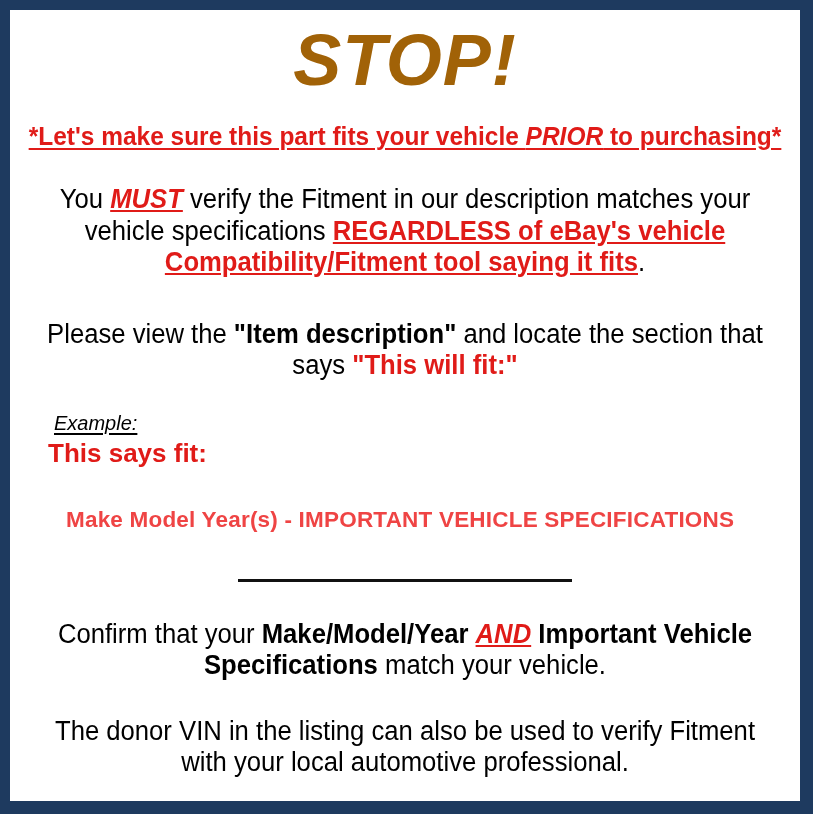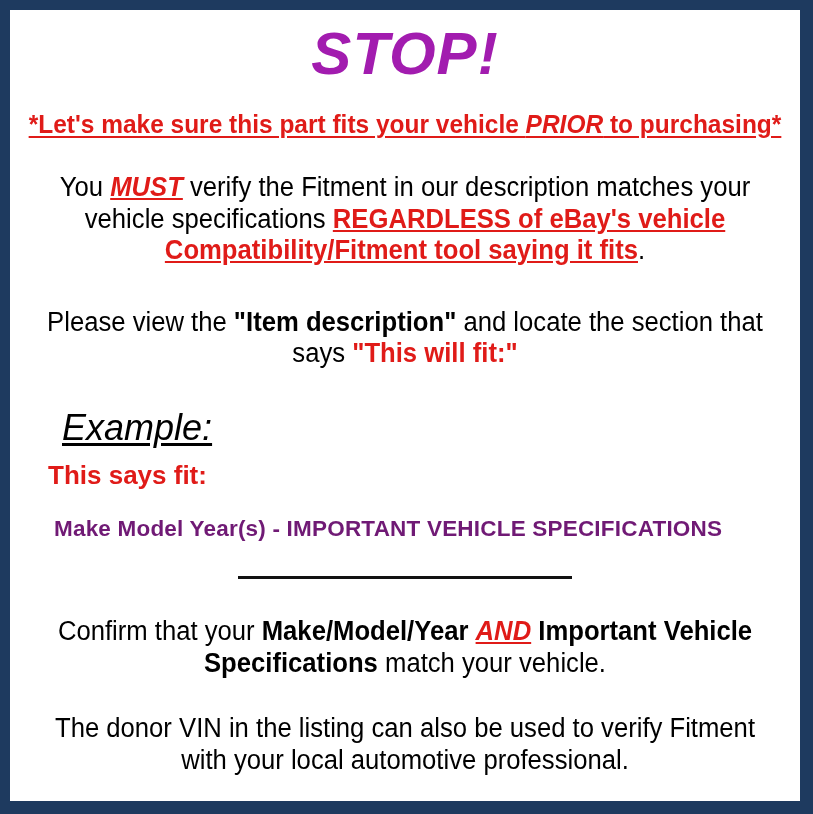--- a/index.html
+++ b/index.html
@@ -28,24 +28,24 @@
     position: relative;
     width: 100%;
     height: 100%;
     box-sizing: border-box;
     background: #ffffff;
     text-align: center;
   }
 
   
   .stop-heading {
-    color: #a21caf;
-    font-weight: bold;
-    font-style: italic;
-    font-size: 60px;
+    color: #a16207;
+    font-weight: bold;
+    font-style: italic;
+    font-size: 72px;
     line-height: 1;
     letter-spacing: 1px;
     margin: 0;
     padding-top: 14px;
     font-family: "Liberation Sans", sans-serif;
   }
 
   
   .subtitle {
     color: #e01b18;
@@ -102,44 +102,44 @@
   
   .example-block {
     text-align: left;
     padding-left: 44px;
     padding-top: 30px;
   }
   .example-label {
     color: #000000;
     font-style: italic;
     font-weight: normal;
-    font-size: 36px;
+    font-size: 20px;
     line-height: 1.1;
     text-decoration: underline;
     text-underline-offset: 3px;
-    margin: 8px;
+    margin: 0;
     display: inline-block;
     font-family: "Liberation Sans", sans-serif;
   }
   .example-fit {
     color: #e01b18;
     font-weight: bold;
     font-size: 26px;
     line-height: 1.15;
     margin: 0;
     padding-top: 5px;
     margin-left: -6px;
     font-family: "Liberation Sans Narrow", "Liberation Sans", sans-serif;
   }
   .example-spec {
-    color: #701a75;
+    color: #ef4444;
     font-weight: bold;
     font-size: 22.5px;
     line-height: 1.1;
-    margin: 0;
+    margin: 12px;
     padding-top: 27px;
     font-family: "Liberation Sans Narrow", "Liberation Sans", sans-serif;
     letter-spacing: 0.2px;
   }
 
   
   .divider-wrap {
     padding-top: 26px;
     text-align: center;
   }

